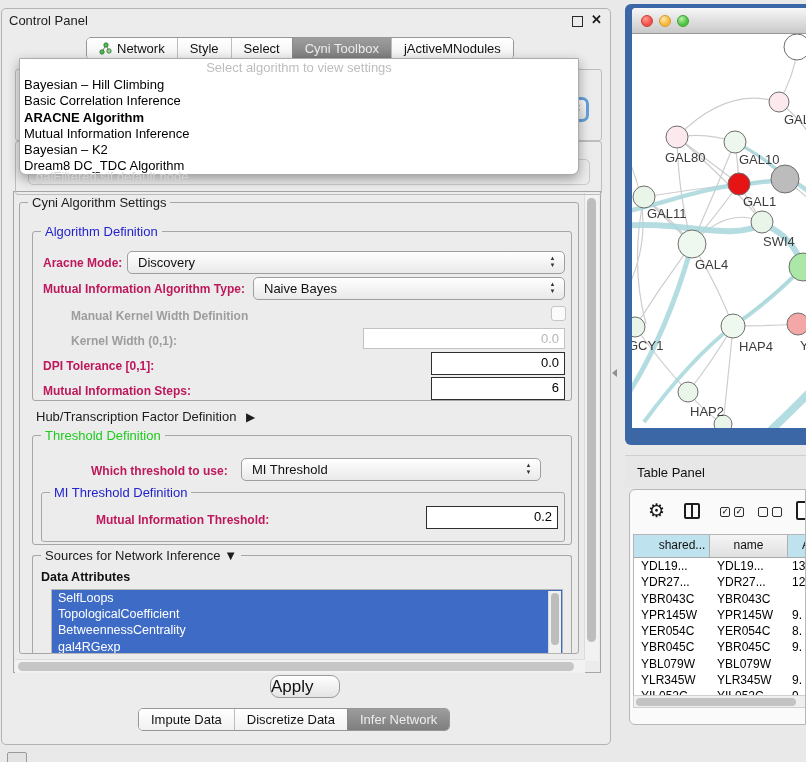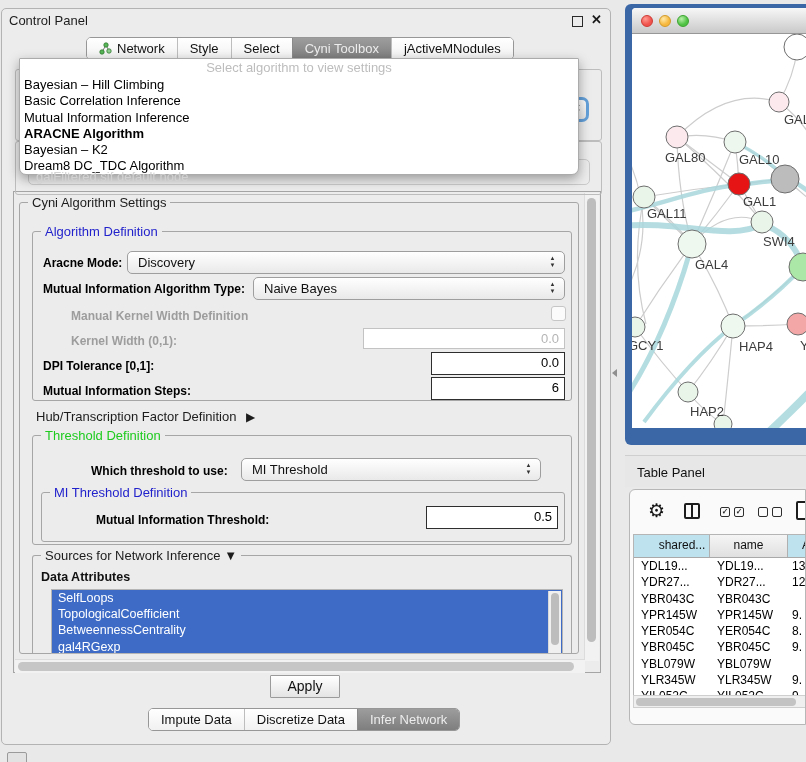--- a/index.html
+++ b/index.html
@@ -31,41 +31,41 @@
   .focus-combo .ar{position:absolute;right:3px;top:1px;font-size:6px;line-height:7px;color:#444;text-align:center;width:10px;}
   .netcombo{position:absolute;left:26px;top:150px;width:562px;height:26px;border:1px solid #c9c9c9;border-radius:5px;z-index:4;box-sizing:border-box;}
   .netcombo-text{position:absolute;left:34px;top:160px;font-size:13px;color:#d2d2d2;z-index:45;white-space:nowrap;}
 
   
   .pane{position:absolute;left:11px;top:182px;width:588px;height:482px;border:1px solid #a5a5a5;background:#ececec;box-sizing:border-box;}
   .gb{position:absolute;border:1px solid #a6a6a6;border-radius:3px;box-sizing:border-box;}
   .gt{position:absolute;top:-8px;left:8px;background:#ececec;padding:0 4px;font-size:13px;line-height:15px;color:#1c1c1c;white-space:nowrap;}
   .gt.blue{color:#2222cc;}
   .gt.green{color:#1ecb1e;}
-  .lbl{position:absolute;font-size:12px;font-weight:bold;color:#000000;white-space:nowrap;}
+  .lbl{position:absolute;font-size:12px;font-weight:bold;color:#be185d;white-space:nowrap;}
   .lbl.dis{color:#9d9d9d;margin-left:28px;}
   .combo{position:absolute;height:23px;border:1px solid #9e9e9e;border-radius:5px;background:linear-gradient(#ffffff,#e9e9e9);box-sizing:border-box;}
   .combo .ct{position:absolute;left:10px;top:3px;font-size:13px;color:#111;white-space:nowrap;}
   .combo .ar{position:absolute;right:6px;top:3px;width:11px;font-size:6px;line-height:7px;color:#333;text-align:center;}
   .tf{position:absolute;background:#fff;border:1.5px solid #2e2e2e;box-sizing:border-box;font-size:13px;text-align:right;padding:2px 5px 0 0;color:#000;}
   .tf.dis{border:1px solid #c3c3c3;color:#b5b5b5;}
   .cbx{position:absolute;width:15px;height:15px;border:1px solid #c6c6c6;border-radius:3px;background:#fbfbfb;box-sizing:border-box;}
   .hubrow{position:absolute;font-size:13px;color:#1c1c1c;white-space:nowrap;}
   .hubrow .tri{font-size:12px;margin-left:6px;}
   .attrlbl{position:absolute;font-size:12.5px;font-weight:bold;color:#111;}
   .attrlist{position:absolute;background:#fff;border:1px solid #b5b5b5;overflow:hidden;box-sizing:border-box;}
   .attrlist .ai{height:16.2px;line-height:16.2px;background:#3d6bc6;color:#fff;font-size:12.5px;padding-left:6px;white-space:nowrap;}
   .lsb{position:absolute;right:1px;top:1px;width:12px;background:#f0f0f0;border-left:1px solid #d9d9d9;}
   .lsb .th{position:absolute;left:1.5px;width:8px;background:#bdbdbd;border-radius:4px;}
   .vsb{position:absolute;right:1px;top:1px;width:14px;height:468px;background:#f2f2f2;border-left:1px solid #dcdcdc;}
   .vsb .th{position:absolute;left:2px;top:5px;width:9px;height:444px;background:#bdbdbd;border-radius:5px;}
   .hsb{position:absolute;left:1px;top:467px;width:570px;height:13px;background:#f2f2f2;border-top:1px solid #dcdcdc;}
   .hsb .th{position:absolute;left:3px;top:2px;width:556px;height:9px;background:#c6c6c6;border-radius:5px;}
 
-  .btn{position:absolute;border:1px solid #9b9b9b;border-radius:1px;background:linear-gradient(#ffffff,#e4e4e4);font-size:14px;color:#111;text-align:center;line-height:21px;box-sizing:border-box;}
+  .btn{position:absolute;border:1px solid #9b9b9b;border-radius:9px;background:linear-gradient(#ffffff,#e4e4e4);font-size:17px;color:#111;text-align:left;line-height:21px;box-sizing:border-box;}
 
   
   .splitter{position:absolute;left:612px;top:369px;width:0;height:0;border-top:4px solid transparent;border-bottom:4px solid transparent;border-right:5px solid #8f8f8f;}
 
   
   .netwin{position:absolute;left:625px;top:4px;width:181px;height:441px;background:#3b67a7;border-radius:6px 0 0 6px;}
   .chrome{position:absolute;left:7px;top:4px;width:174px;height:420px;background:#fff;border-radius:4px 0 0 0;overflow:hidden;}
   .ntb{position:absolute;left:0;top:0;width:100%;height:26px;background:linear-gradient(#f7f7f7,#c9c9c9);border-bottom:1px solid #979797;box-sizing:border-box;}
   .tl{position:absolute;top:7px;width:12px;height:12px;border-radius:50%;box-sizing:border-box;}
   .tl.red{left:9px;background:radial-gradient(circle at 35% 30%,#ff9a92,#f0524c 60%);border:1px solid #ce3a34;}
@@ -141,22 +141,22 @@
     <div class="focus-combo">
       <span class="ar"><span>▲</span><br><span>▼</span></span>
     </div>
     <div class="netcombo"></div>
     <div class="netcombo-text">galFiltered.sif default node</div>
 
     <div class="popup">
       <div class="prompt">Select algorithm to view settings</div>
       <div class="pi">Bayesian – Hill Climbing</div>
       <div class="pi">Basic Correlation Inference</div>
+      <div class="pi bold">ARACNE Algorithm</div>
       <div class="pi">Mutual Information Inference</div>
-      <div class="pi bold">ARACNE Algorithm</div>
       <div class="pi">Bayesian – K2</div>
       <div class="pi">Dream8 DC_TDC Algorithm</div>
     </div>
 
     <div class="pane">
       <div class="gb" style="left:5px;top:10px;width:560px;height:452px;">
         <span class="gt">Cyni Algorithm Settings</span>
 
         <div class="gb" style="left:12px;top:28px;width:540px;height:170px;">
           <span class="gt blue">Algorithm Definition</span>
@@ -188,21 +188,21 @@
         <div class="gb" style="left:12px;top:232px;width:540px;height:110px;">
           <span class="gt green">Threshold Definition</span>
           <span class="lbl" style="left:58px;top:28px;">Which threshold to use:</span>
           <div class="combo" style="left:208px;top:22px;width:300px;">
             <span class="ct">MI Threshold</span>
             <span class="ar"><span>▲</span><br><span>▼</span></span>
           </div>
           <div class="gb" style="left:8px;top:56px;width:524px;height:50px;">
             <span class="gt blue">MI Threshold Definition</span>
             <span class="lbl" style="left:10px;top:20px;padding-left:44px;">Mutual Information Threshold:</span>
-            <div class="tf" style="left:384px;top:13px;width:132px;height:23px;">0.5</div>
+            <div class="tf" style="left:384px;top:13px;width:132px;height:23px;">0.2</div>
           </div>
         </div>
 
         <div class="gb" style="left:12px;top:352px;width:540px;height:99px;border-bottom:none;border-radius:3px 3px 0 0;">
           <span class="gt"><span>Sources for Network Inference</span> <span>▼</span></span>
           <span class="attrlbl" style="left:8px;top:14px;">Data Attributes</span>
           <div class="attrlist" style="left:18px;top:33px;width:512px;height:65px;">
             <div class="ai">SelfLoops</div>
             <div class="ai">TopologicalCoefficient</div>
             <div class="ai">BetweennessCentrality</div>
@@ -217,21 +217,21 @@
       <div class="vsb">
           <div class="th"></div>
         </div>
       <div class="hsb">
           <div class="th"></div>
         </div>
     </div>
 
     <div class="btn" style="left:268px;top:666px;width:70px;height:23px;">Apply</div>
 
-    <div class="seg" style="left:146px;top:699px;">
+    <div class="seg" style="left:136px;top:699px;">
       <div class="s">
           <span>Impute Data</span>
         </div>
       <div class="s">
           <span>Discretize Data</span>
         </div>
       <div class="s sel">
           <span>Infer Network</span>
         </div>
     </div>

